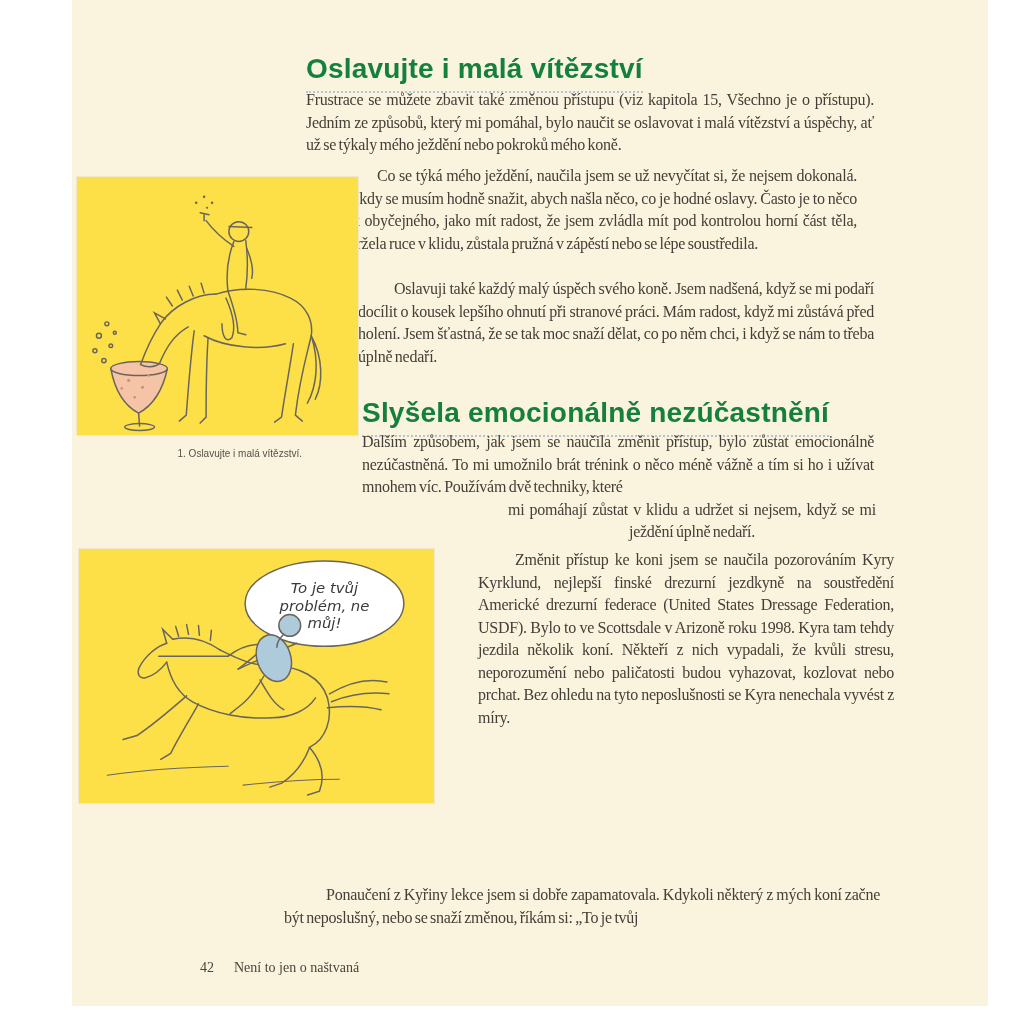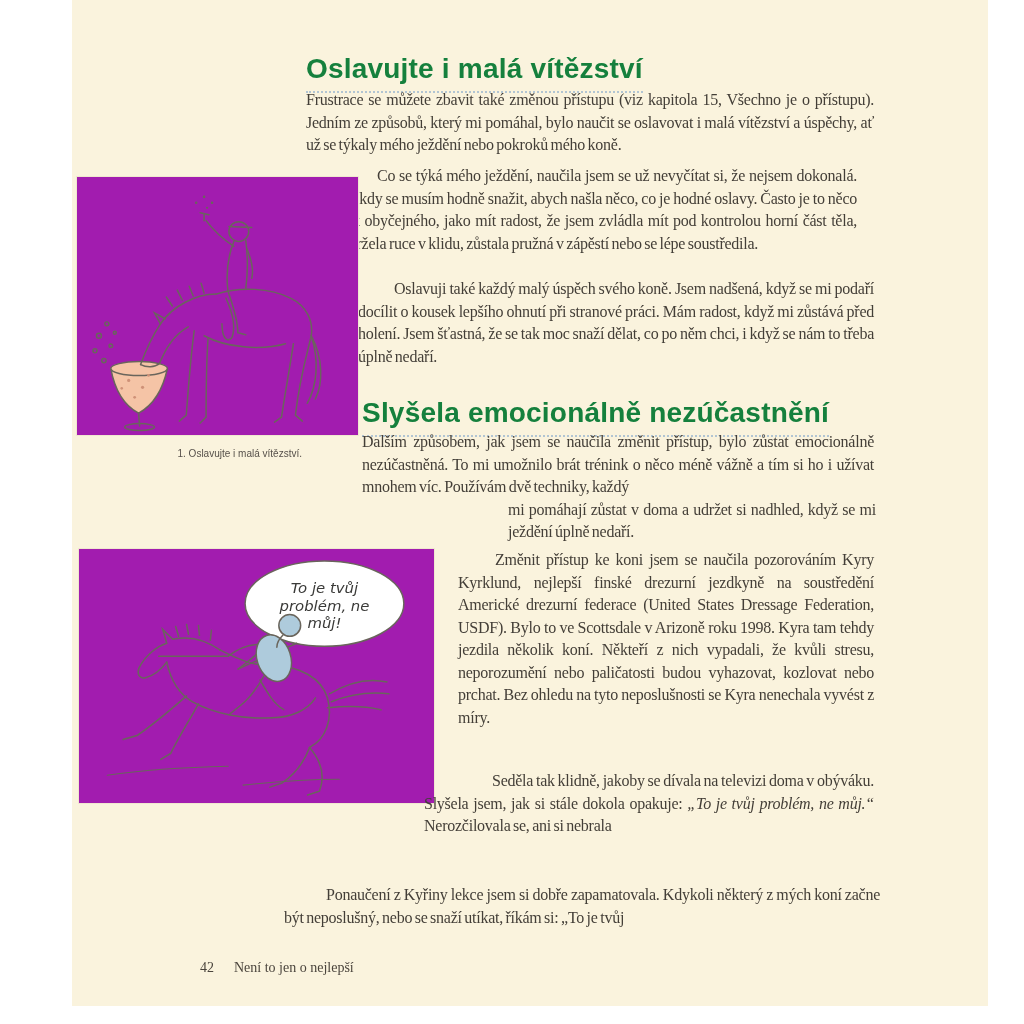--- a/index.html
+++ b/index.html
@@ -1,26 +1,26 @@
 <!DOCTYPE html>
 <html><head>
 <meta charset="utf-8">
 <style>
   html,body{margin:0;padding:0;width:1024px;height:1024px;overflow:hidden;background:#ffffff;}
   .page{position:absolute;left:72px;top:0;width:916px;height:1006px;background:#faf3dd;}
   .serif{position:absolute;font-family:Liberation Serif, serif;font-size:16px;line-height:22.5px;
          color:#433e37;text-align:justify;letter-spacing:-0.25px;word-spacing:-1.2px;}
   .ind36{text-indent:36px;}
-  .ind37{text-indent:37px;}
+  .ind37{text-indent:37px;margin-left:20px;}
   .ind42{text-indent:42px;}
   .ind68{text-indent:68px;}
   .lastline{text-align:justify;text-align-last:justify;white-space:normal;}
   .heading{position:absolute;font-family:"Liberation Sans",sans-serif;font-weight:bold;font-size:28px;
            color:#15803d;letter-spacing:0.2px;padding-bottom:6px;border-bottom:2px dotted #b2c5d2;}
-  .panel{position:absolute;background:#a21caf;border:1px solid #f0e7cf;box-sizing:border-box;}
+  .panel{position:absolute;background:#fde047;border:1px solid #f0e7cf;box-sizing:border-box;}
   .panel svg{display:block;width:100%;height:100%;}
   .cap{position:absolute;font-family:"Liberation Sans",sans-serif;font-size:10px;color:#56504a;
        text-align:right;line-height:25px;}
   .footer{position:absolute;font-family:"Liberation Serif",serif;font-size:14px;color:#4a443c;}
   .footer .num{margin-right:20px;}
   .quote-italic{font-style:italic;}
   .bubble-text{font-family:"DejaVu Sans",sans-serif;font-style:italic;font-size:15px;fill:#3a3a38;}
 </style>
 </head>
 <body>
@@ -92,24 +92,24 @@
         </g>
         <path d="M152,115 C158,132 162,146 162,157 L170,159"></path>
       </g>
     </svg>
   </div>
 
   <div class="cap" style="left:66px;top:441px;width:164px;">1. Oslavujte i malá vítězství.</div>
 
   <div class="heading" style="left:290px;top:397px;">Slyšela emocionálně nezúčastnění</div>
 
-  <div class="serif" style="left:290px;top:431px;width:512px;">Dalším způsobem, jak jsem se naučila změnit přístup, bylo zůstat emocionálně nezúčastněná. To mi umožnilo brát trénink o něco méně vážně a tím si ho i užívat mnohem víc. Používám dvě techniky, každý</div>
+  <div class="serif" style="left:290px;top:431px;width:512px;">Dalším způsobem, jak jsem se naučila změnit přístup, bylo zůstat emocionálně nezúčastněná. To mi umožnilo brát trénink o něco méně vážně a tím si ho i užívat mnohem víc. Používám dvě techniky, které</div>
 
-  <div class="serif lastline" style="left:436px;top:499px;width:368px;">mi pomáhají zůstat v doma a udržet si nadhled, když se mi</div>
-  <div class="serif" style="left:436px;top:521px;width:368px;text-align:left;">ježdění úplně nedaří.</div>
+  <div class="serif lastline" style="left:436px;top:499px;width:368px;">mi pomáhají zůstat v klidu a udržet si nejsem, když se mi</div>
+  <div class="serif" style="left:436px;top:521px;width:368px;text-align:center;">ježdění úplně nedaří.</div>
 
   <div class="panel" style="left:6px;top:548px;width:357px;height:256px;">
     <svg viewBox="0 0 357 256">
       <g stroke="#6a655c" stroke-width="1.5" fill="none" stroke-linecap="round">
 
         <path d="M28,228 C70,222 110,220 150,219" stroke-width="1.1"></path>
         <path d="M165,238 C200,234 235,232 262,232" stroke-width="1.1"></path>
 
         <ellipse cx="247" cy="55" rx="80" ry="43" fill="#ffffff"></ellipse>
         <path d="M198,88 C184,102 172,112 160,121"></path>
@@ -143,24 +143,21 @@
       </g>
       <text class="bubble-text" x="247" y="44" text-anchor="middle">To je tvůj</text>
       <text class="bubble-text" x="247" y="62" text-anchor="middle">problém, ne</text>
       <text class="bubble-text" x="247" y="80" text-anchor="middle">můj!</text>
     </svg>
   </div>
 
 
   <div class="serif ind37" style="left:386px;top:549px;width:416px;">Změnit přístup ke koni jsem se naučila pozorováním Kyry Kyrklund, nejlepší finské drezurní jezdkyně na soustředění Americké drezurní federace (United States Dressage Federation, USDF). Bylo to ve Scottsdale v Arizoně roku 1998. Kyra tam tehdy jezdila několik koní. Někteří z nich vypadali, že kvůli stresu, neporozumění nebo paličatosti budou vyhazovat, kozlovat nebo prchat. Bez ohledu na tyto neposlušnosti se Kyra nenechala vyvést z míry.</div>
 
-  <div class="serif ind68" style="left:352px;top:770px;width:450px;">
-    <span>Seděla tak klidně, jakoby se dívala na televizi doma v obýváku. Slyšela jsem, jak si stále dokola opakuje: </span><span class="quote-italic">„To je tvůj problém, ne můj.“</span><span> Nerozčilovala se, ani si nebrala</span>
-  </div>
 
 
-  <div class="serif ind42" style="left:212px;top:884px;width:596px;">Ponaučení z Kyřiny lekce jsem si dobře zapamatovala. Kdykoli některý z mých koní začne být neposlušný, nebo se snaží utíkat, říkám si: „To je tvůj</div>
+  <div class="serif ind42" style="left:212px;top:884px;width:596px;">Ponaučení z Kyřiny lekce jsem si dobře zapamatovala. Kdykoli některý z mých koní začne být neposlušný, nebo se snaží změnou, říkám si: „To je tvůj</div>
 
   <div class="footer" style="left:128px;top:960px;">
-    <span class="num">42</span><span>Není to jen o nejlepší</span>
+    <span class="num">42</span><span>Není to jen o naštvaná</span>
   </div>
 
 </div>
 
 </body></html>

